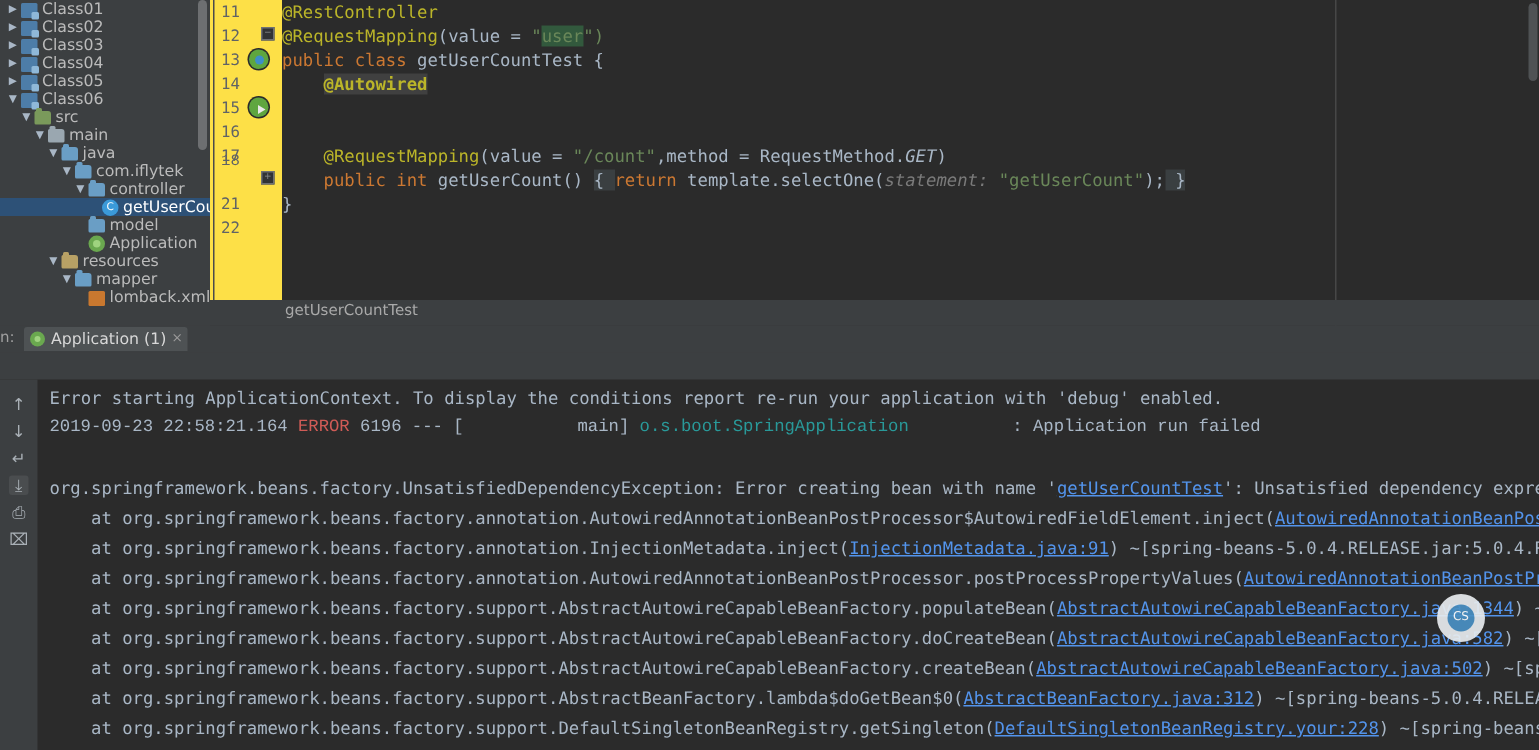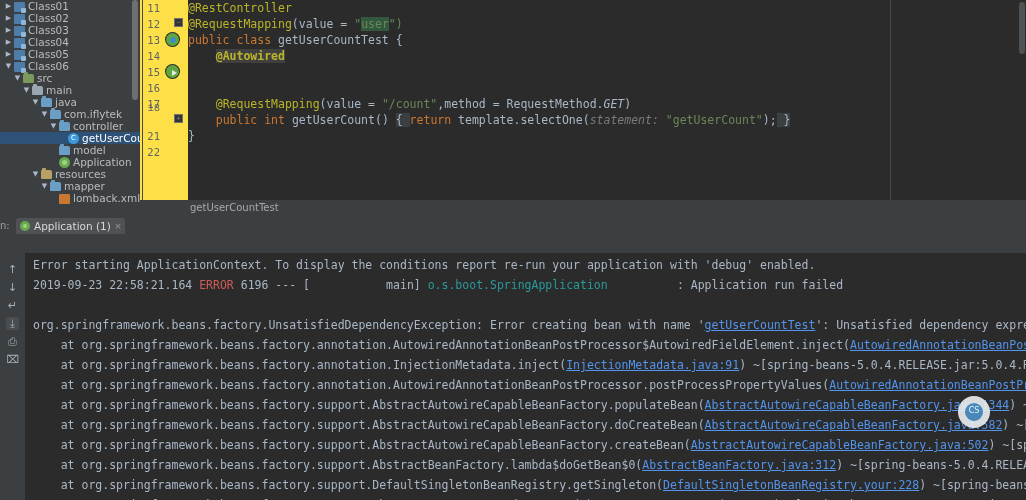--- a/index.html
+++ b/index.html
@@ -304,21 +304,21 @@
       <div class="ctoolbar" id="ctoolbar">
           <div class="cbtn" style="top: 10px;">↑</div>
           <div class="cbtn" style="top: 28px;">↓</div>
           <div class="cbtn" style="top: 46px;">↵</div>
           <div class="cbtn boxed" style="top: 64px;">⤓</div>
           <div class="cbtn" style="top: 82px;">⎙</div>
           <div class="cbtn" style="top: 100px;">⌧</div>
         </div>
       <div class="clog" id="clog">
           <div class="lg" style="top: 2px;"><span class="plain">Error starting ApplicationContext. To display the conditions report re-run your application with 'debug' enabled.</span></div>
-          <div class="lg" style="top: 22px;"><span class="plain">2019-09-23 22:58:21.164 </span><span class="err">ERROR</span><span class="plain"> 6196 --- [           main] </span><span class="cyan">o.s.boot.SpringApplication</span><span class="plain">          : Application run failed</span></div>
+          <div class="lg" style="top: 22px; font-family: Liberation Mono, monospace;"><span class="plain">2019-09-23 22:58:21.164 </span><span class="err">ERROR</span><span class="plain"> 6196 --- [           main] </span><span class="cyan">o.s.boot.SpringApplication</span><span class="plain">          : Application run failed</span></div>
           <div class="lg" style="top: 42px;"></div>
           <div class="lg" style="top: 62px;"><span class="plain">org.springframework.beans.factory.UnsatisfiedDependencyException: Error creating bean with name '</span><span class="link">getUserCountTest</span><span class="plain">': Unsatisfied dependency expressed through field 'template</span></div>
           <div class="lg" style="top: 82px;"><span class="plain">    at org.springframework.beans.factory.annotation.AutowiredAnnotationBeanPostProcessor$AutowiredFieldElement.inject(</span><span class="link">AutowiredAnnotationBeanPostProcessor.java:587</span></div>
           <div class="lg" style="top: 102px;"><span class="plain">    at org.springframework.beans.factory.annotation.InjectionMetadata.inject(</span><span class="link">InjectionMetadata.java:91</span><span class="plain">) ~[spring-beans-5.0.4.RELEASE.jar:5.0.4.RELEASE]</span></div>
           <div class="lg" style="top: 122px;"><span class="plain">    at org.springframework.beans.factory.annotation.AutowiredAnnotationBeanPostProcessor.postProcessPropertyValues(</span><span class="link">AutowiredAnnotationBeanPostProcessor.java:373</span></div>
           <div class="lg" style="top: 142px;"><span class="plain">    at org.springframework.beans.factory.support.AbstractAutowireCapableBeanFactory.populateBean(</span><span class="link">AbstractAutowireCapableBeanFactory.java:1344</span><span class="plain">) ~[spring-beans-5.0.4.RELEASE</span></div>
           <div class="lg" style="top: 162px;"><span class="plain">    at org.springframework.beans.factory.support.AbstractAutowireCapableBeanFactory.doCreateBean(</span><span class="link">AbstractAutowireCapableBeanFactory.java:582</span><span class="plain">) ~[spring-beans-5.0.4.RELEASE.</span></div>
           <div class="lg" style="top: 182px;"><span class="plain">    at org.springframework.beans.factory.support.AbstractAutowireCapableBeanFactory.createBean(</span><span class="link">AbstractAutowireCapableBeanFactory.java:502</span><span class="plain">) ~[spring-beans-5.0.4.RELEASE.jar</span></div>
           <div class="lg" style="top: 202px;"><span class="plain">    at org.springframework.beans.factory.support.AbstractBeanFactory.lambda$doGetBean$0(</span><span class="link">AbstractBeanFactory.java:312</span><span class="plain">) ~[spring-beans-5.0.4.RELEASE.jar:5.0.4.RELEASE]</span></div>
           <div class="lg" style="top: 222px;"><span class="plain">    at org.springframework.beans.factory.support.DefaultSingletonBeanRegistry.getSingleton(</span><span class="link">DefaultSingletonBeanRegistry.your:228</span><span class="plain">) ~[spring-beans-5.0.4.RELEASE.jar:5.0.4.RE</span></div>

